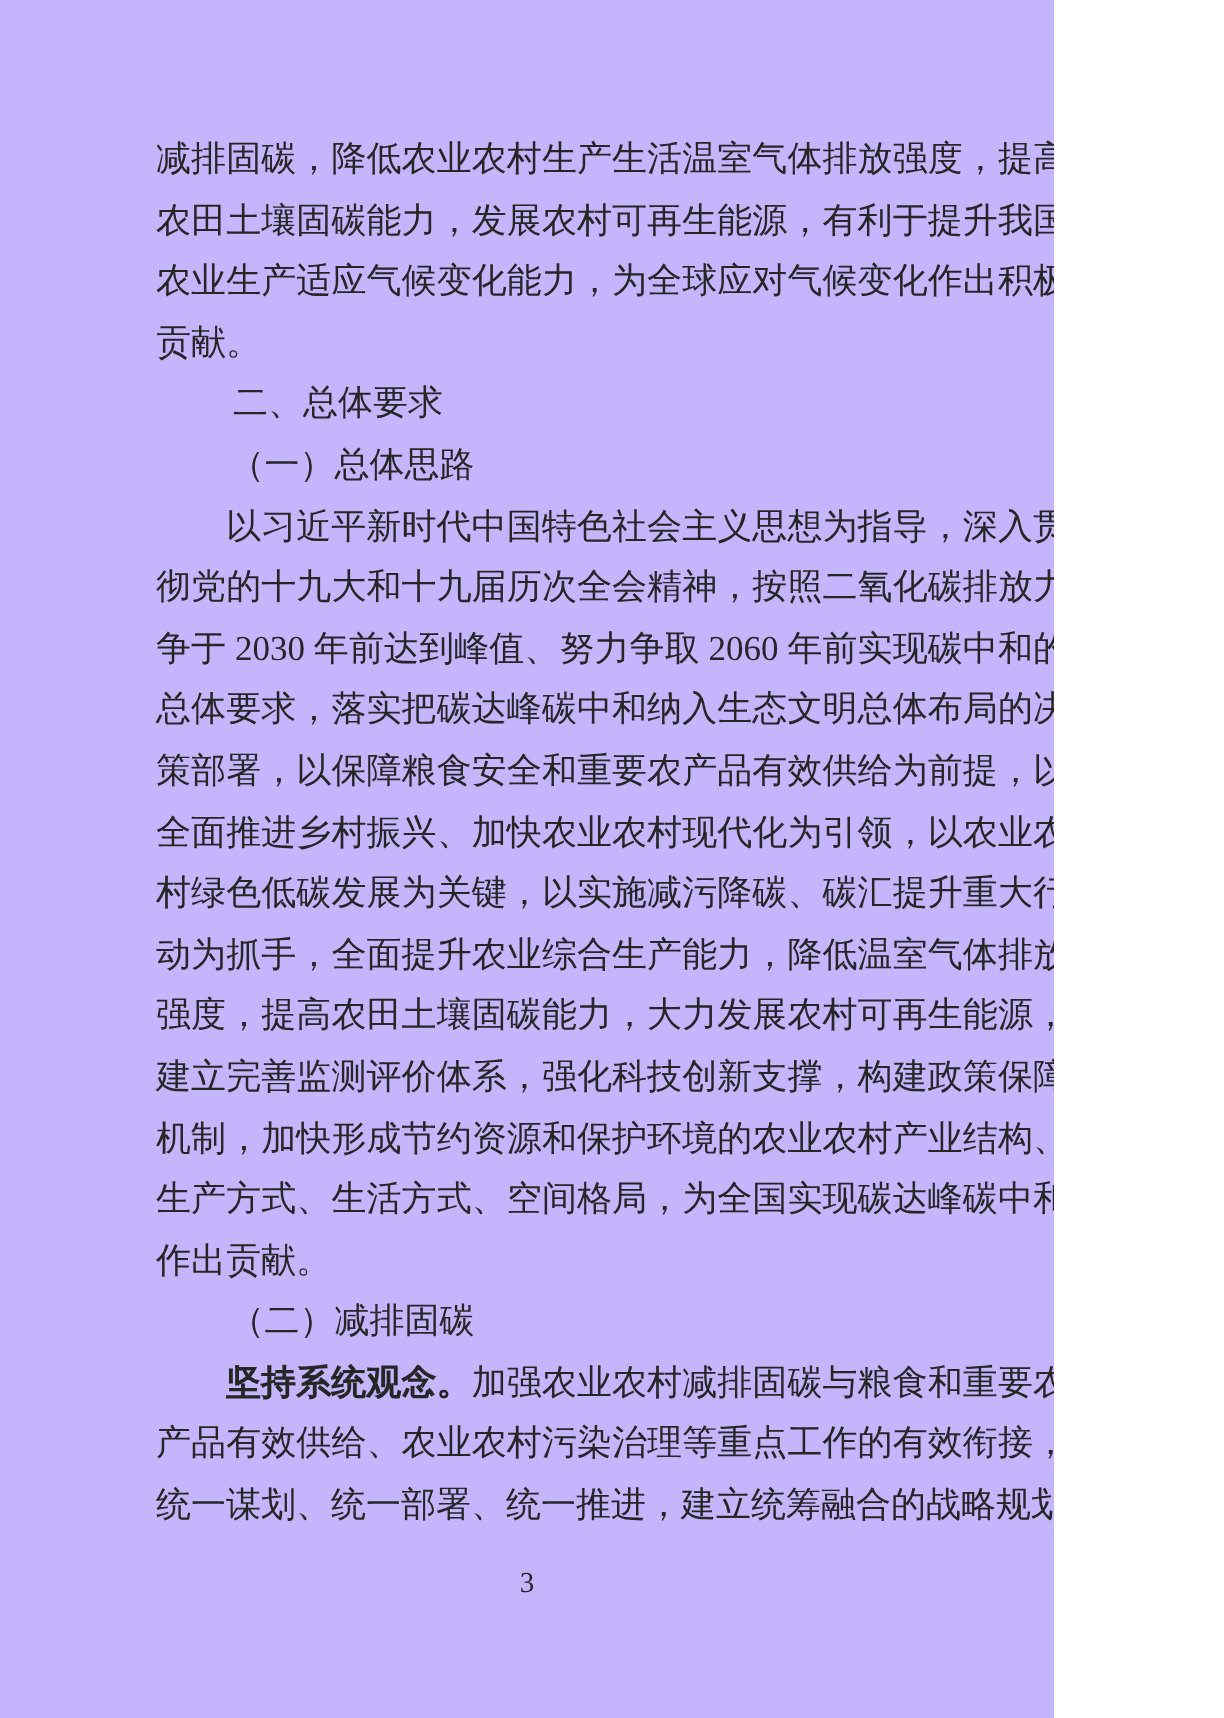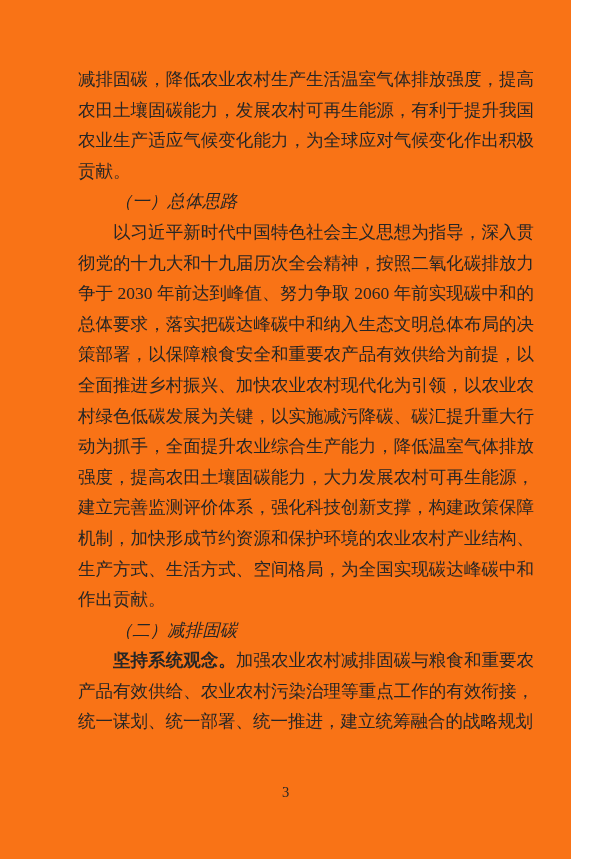--- a/index.html
+++ b/index.html
@@ -2,23 +2,23 @@
 <html><head>
 <meta charset="utf-8">
 <style>
   html, body {
     margin: 0;
     padding: 0;
     background: #ffffff;
   }
   .page {
     position: relative;
-    width: 571px;
+    width: 527px;
     height: 859px;
-    background: #f97316;
+    background: #c4b5fd;
     overflow: hidden;
     font-family: "Liberation Serif", "DejaVu Serif", serif;
     color: #262626;
   }
   .content {
     position: absolute;
     left: 78px;
     top: 64px;
     width: 456px;
   }
@@ -40,21 +40,20 @@
     font-family: "Liberation Sans", "DejaVu Sans", sans-serif;
     font-weight: bold;
     text-indent: 2.2em;
     font-size: 18px;
   }
   .h-kai {
     font-family: "Liberation Serif", "DejaVu Serif", serif;
     font-weight: bold;
     text-indent: 2.1em;
     font-size: 18px;
-    font-style: italic;
   }
   .lead-bold {
     font-weight: bold;
     font-family: Liberation Sans, sans-serif;
     margin-top: 40px;
   }
   .pagenum {
     position: absolute;
     left: 0;
     right: 0;
@@ -66,20 +65,21 @@
   }
 </style>
 </head>
 <body>
 
 <div class="page">
   <div class="content">
 
     <p class="noindent">减排固碳，降低农业农村生产生活温室气体排放强度，提高农田土壤固碳能力，发展农村可再生能源，有利于提升我国农业生产适应气候变化能力，为全球应对气候变化作出积极贡献。</p>
 
+    <h2 class="h-hei">二、总体要求</h2>
 
     <h3 class="h-kai">（一）总体思路</h3>
 
     <p class="indent">以习近平新时代中国特色社会主义思想为指导，深入贯彻党的十九大和十九届历次全会精神，按照二氧化碳排放力争于 2030 年前达到峰值、努力争取 2060 年前实现碳中和的总体要求，落实把碳达峰碳中和纳入生态文明总体布局的决策部署，以保障粮食安全和重要农产品有效供给为前提，以全面推进乡村振兴、加快农业农村现代化为引领，以农业农村绿色低碳发展为关键，以实施减污降碳、碳汇提升重大行动为抓手，全面提升农业综合生产能力，降低温室气体排放强度，提高农田土壤固碳能力，大力发展农村可再生能源，建立完善监测评价体系，强化科技创新支撑，构建政策保障机制，加快形成节约资源和保护环境的农业农村产业结构、生产方式、生活方式、空间格局，为全国实现碳达峰碳中和作出贡献。</p>
 
     <h3 class="h-kai">（二）减排固碳</h3>
 
     <p class="indent"><span class="lead-bold">坚持系统观念。</span><span>加强农业农村减排固碳与粮食和重要农产品有效供给、农业农村污染治理等重点工作的有效衔接，统一谋划、统一部署、统一推进，建立统筹融合的战略规划</span></p>
 
   </div>

